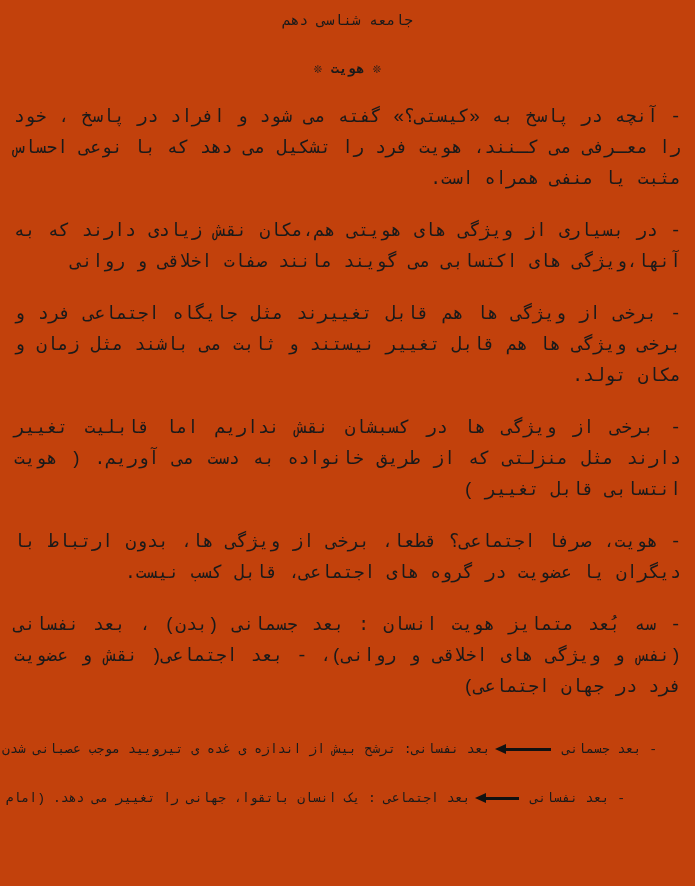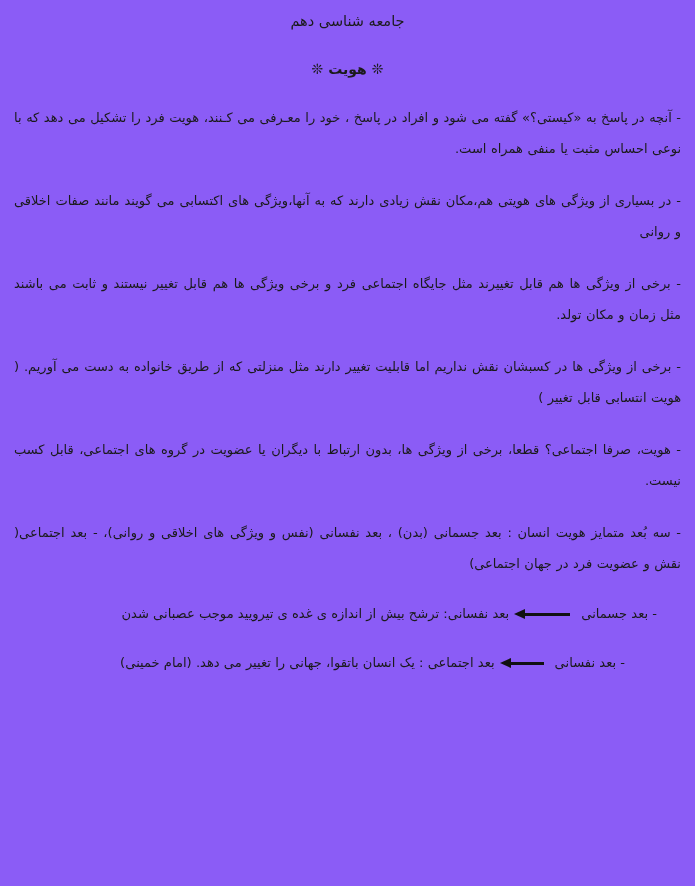--- a/index.html
+++ b/index.html
@@ -14,21 +14,22 @@
     overflow: hidden;
     font-family: "DejaVu Sans", "Liberation Sans", sans-serif;
     color: #1a1a1a;
     direction: rtl;
   }
   .page {
     box-sizing: border-box;
     width: 695px;
     height: 886px;
     padding: 8px 14px 0 14px;
-    background: #8b5cf6;
+    background: #c2410c;
+    font-family: Liberation Mono, monospace;
   }
   .doc-title {
     text-align: center;
     font-size: 14.5px;
     line-height: 1.5;
     margin: 3px 0 0 0;
     padding: 0;
     font-weight: 400;
     letter-spacing: 0.1px;
   }
@@ -38,37 +39,37 @@
     line-height: 1.5;
     margin: 26px 0 0 0;
     font-weight: 700;
     letter-spacing: 0.2px;
   }
   .body-block {
     margin-top: 22px;
   }
   p.para {
     margin: 0 0 21px 0;
-    font-size: 13px;
+    font-size: 18px;
     line-height: 31px;
     text-align: justify;
     text-justify: inter-word;
     direction: rtl;
     unicode-bidi: isolate;
     word-spacing: 0.4px;
   }
   p.para:last-child {
     margin-bottom: 0;
   }
   
   p.para.two-line {
     text-align: justify;
   }
   .arrow-block {
-    margin-top: 20px;
+    margin-top: 32px;
   }
   p.arrow-line {
     margin: 0 0 19px 0;
     font-size: 13.1px;
     line-height: 30px;
     direction: rtl;
     unicode-bidi: isolate;
     white-space: nowrap;
   }
   p.arrow-line.indent-1 { padding-right: 24px; }

